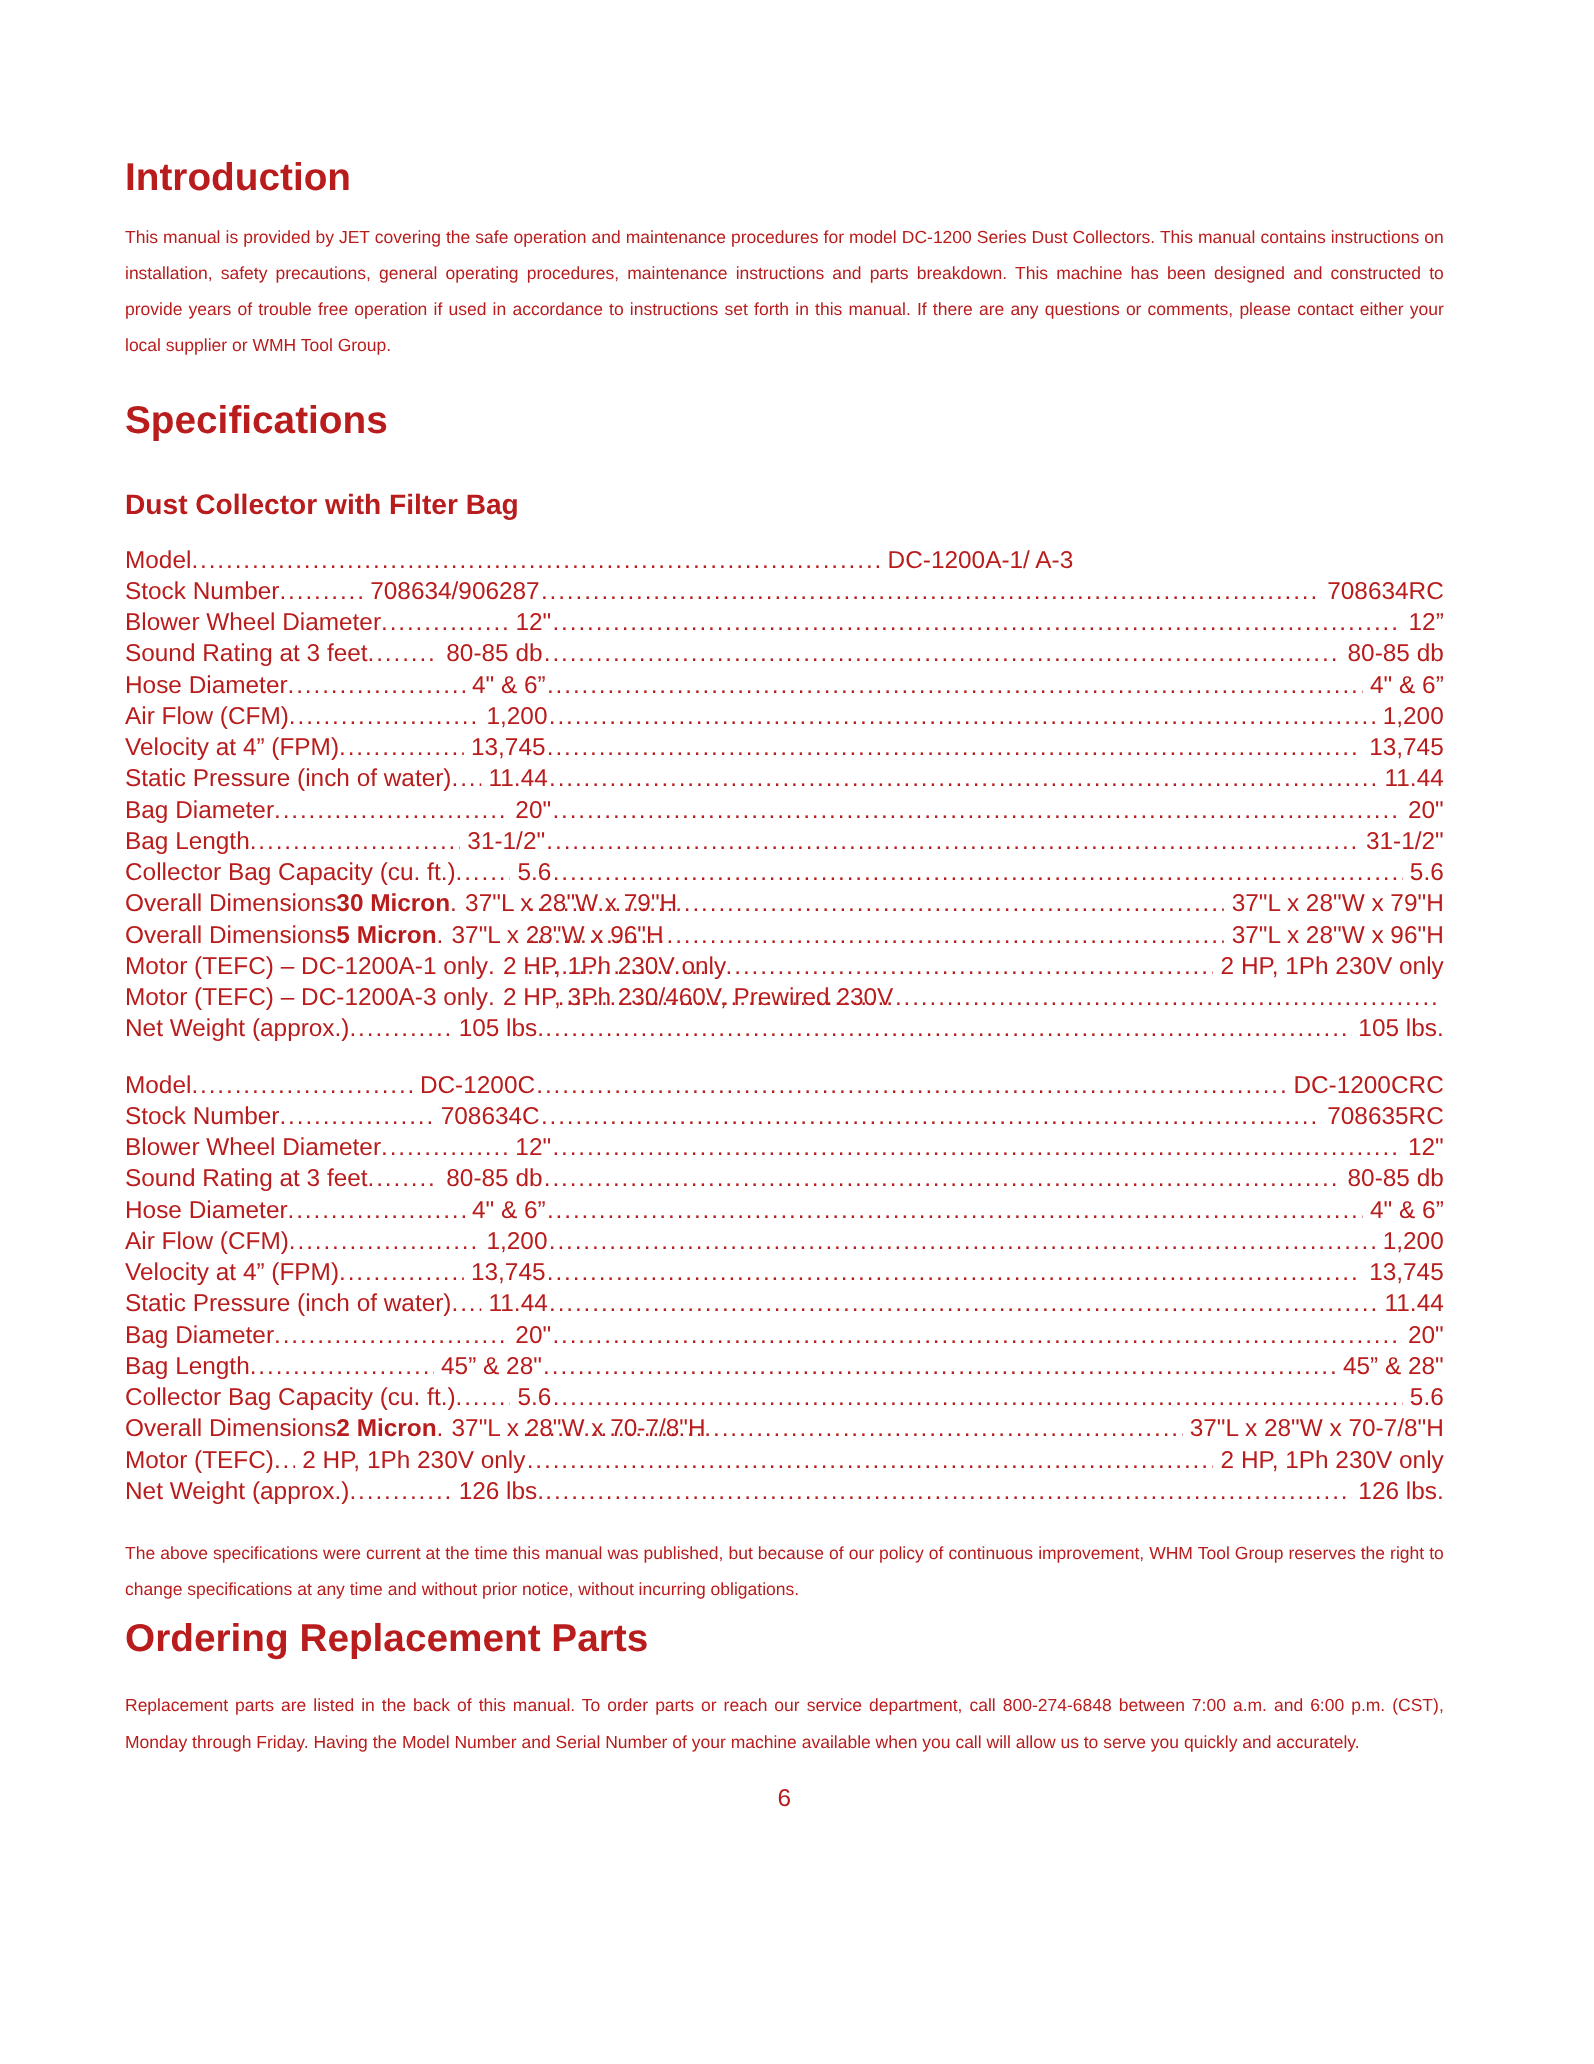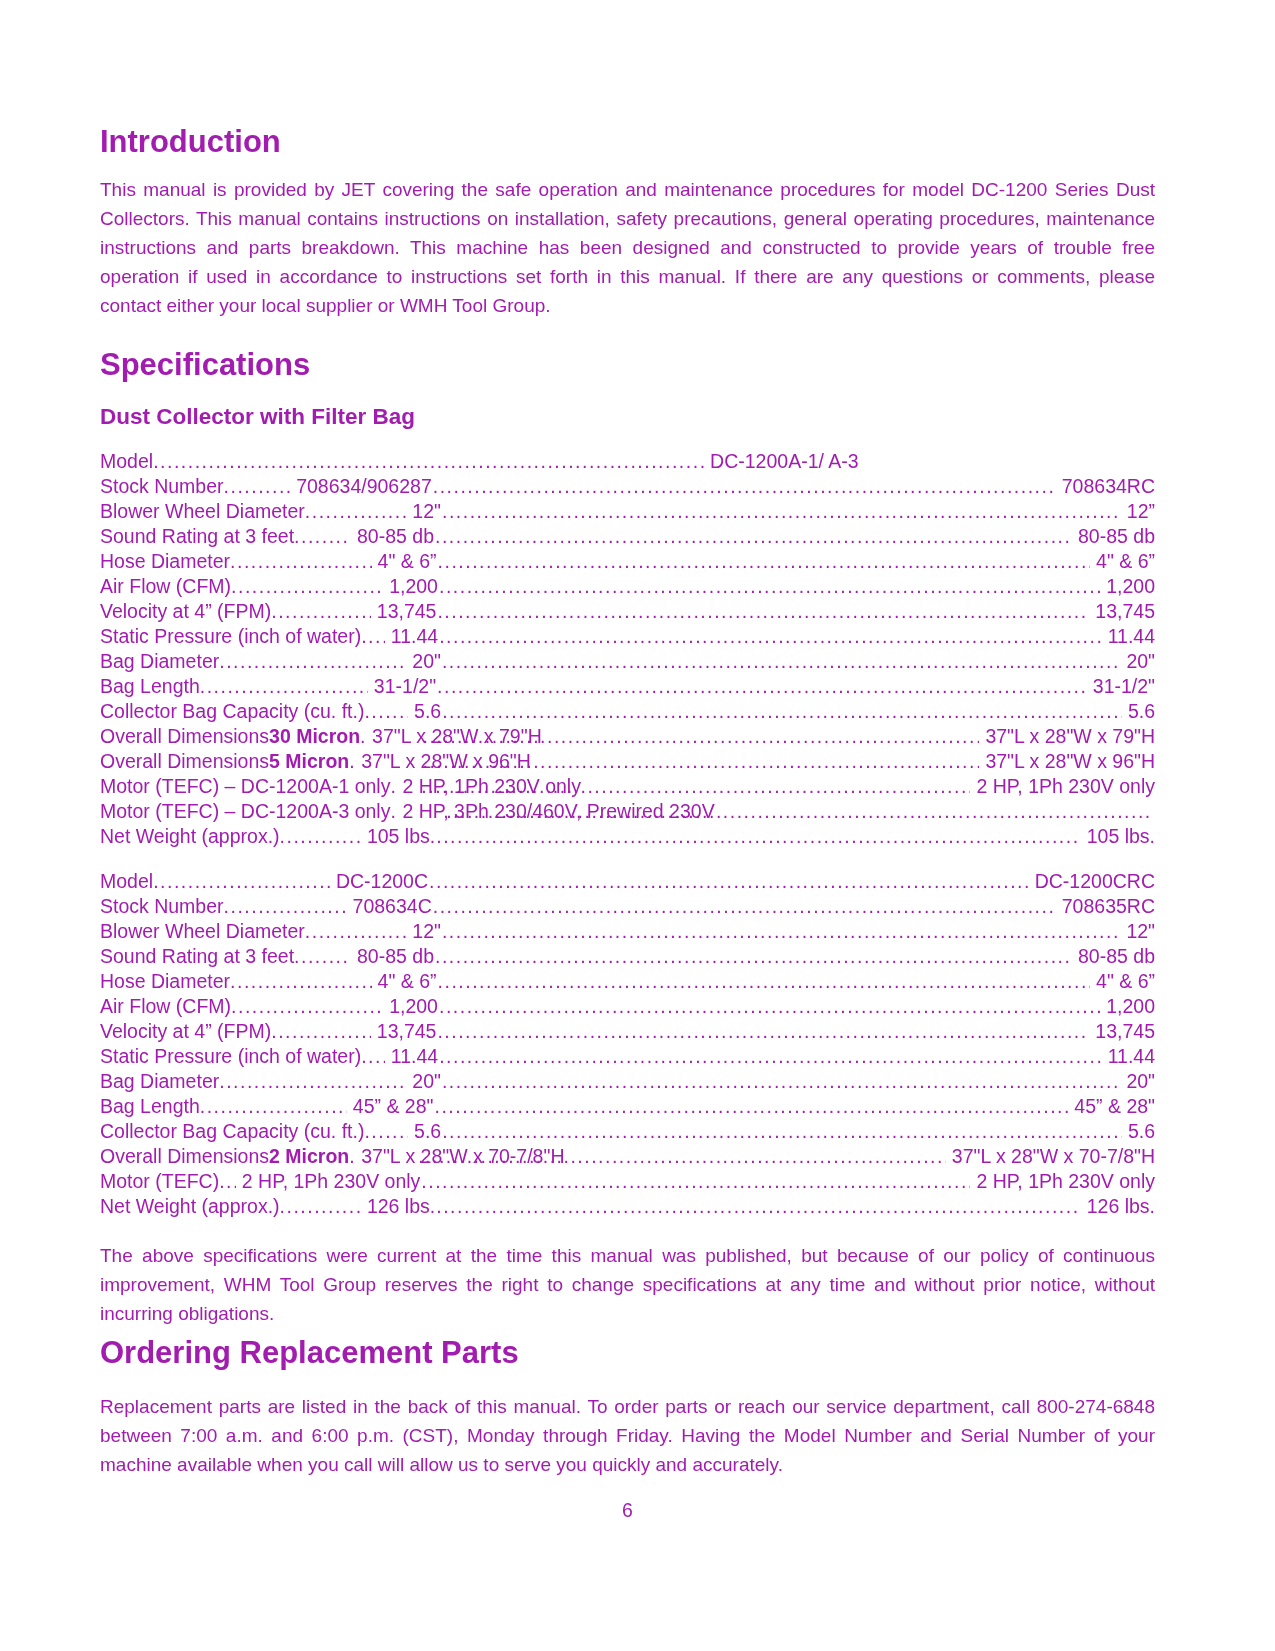--- a/index.html
+++ b/index.html
@@ -1,30 +1,30 @@
 <!DOCTYPE html>
 <html lang="en"><head>
 <meta charset="utf-8">
 <style>
   html, body { margin: 0; padding: 0; background: #ffffff; }
   .page {
     width: 1275px; height: 1651px; box-sizing: border-box;
     padding: 125px 120px 0 100px;
     font-family: "Liberation Sans", sans-serif;
-    color: #a21caf; background: #ffffff;
+    color: #b91c1c; background: #ffffff;
     overflow: hidden; position: relative;
   }
   h1 { font-size: 31px; line-height: 34px; margin: 0; font-weight: bold; }
   h2 { font-size: 22.5px; line-height: 25px; margin: 0; font-weight: bold; }
-  .body-text { font-size: 19px; line-height: 29px; margin: 0; text-align: justify; }
+  .body-text { font-size: 14px; line-height: 29px; margin: 0; text-align: justify; }
 
   #h1-introduction { margin-top: 0; }
   .p-intro      { margin-top: 16px; }
   #h1-specifications { margin-top: 28px; }
-  #h2-filter-bag { margin-top: 22px; }
+  #h2-filter-bag { margin-top: 38px; }
   #h2-canister   { margin-top: 14px; }
   .spec-table    { margin-top: 20px; text-align: right; }
   .p-note        { margin-top: 22px; }
   #h1-ordering   { margin-top: 8px; }
   .p-ordering    { margin-top: 22px; }
   .page-number   { margin-top: 20px; text-align: center; font-size: 19.5px; }
 
   .spec-row { display: flex; align-items: baseline; font-size: 19.5px; line-height: 25px; }
   .part { display: flex; align-items: baseline; min-width: 0; }
   .p1 { width: 72%; }

